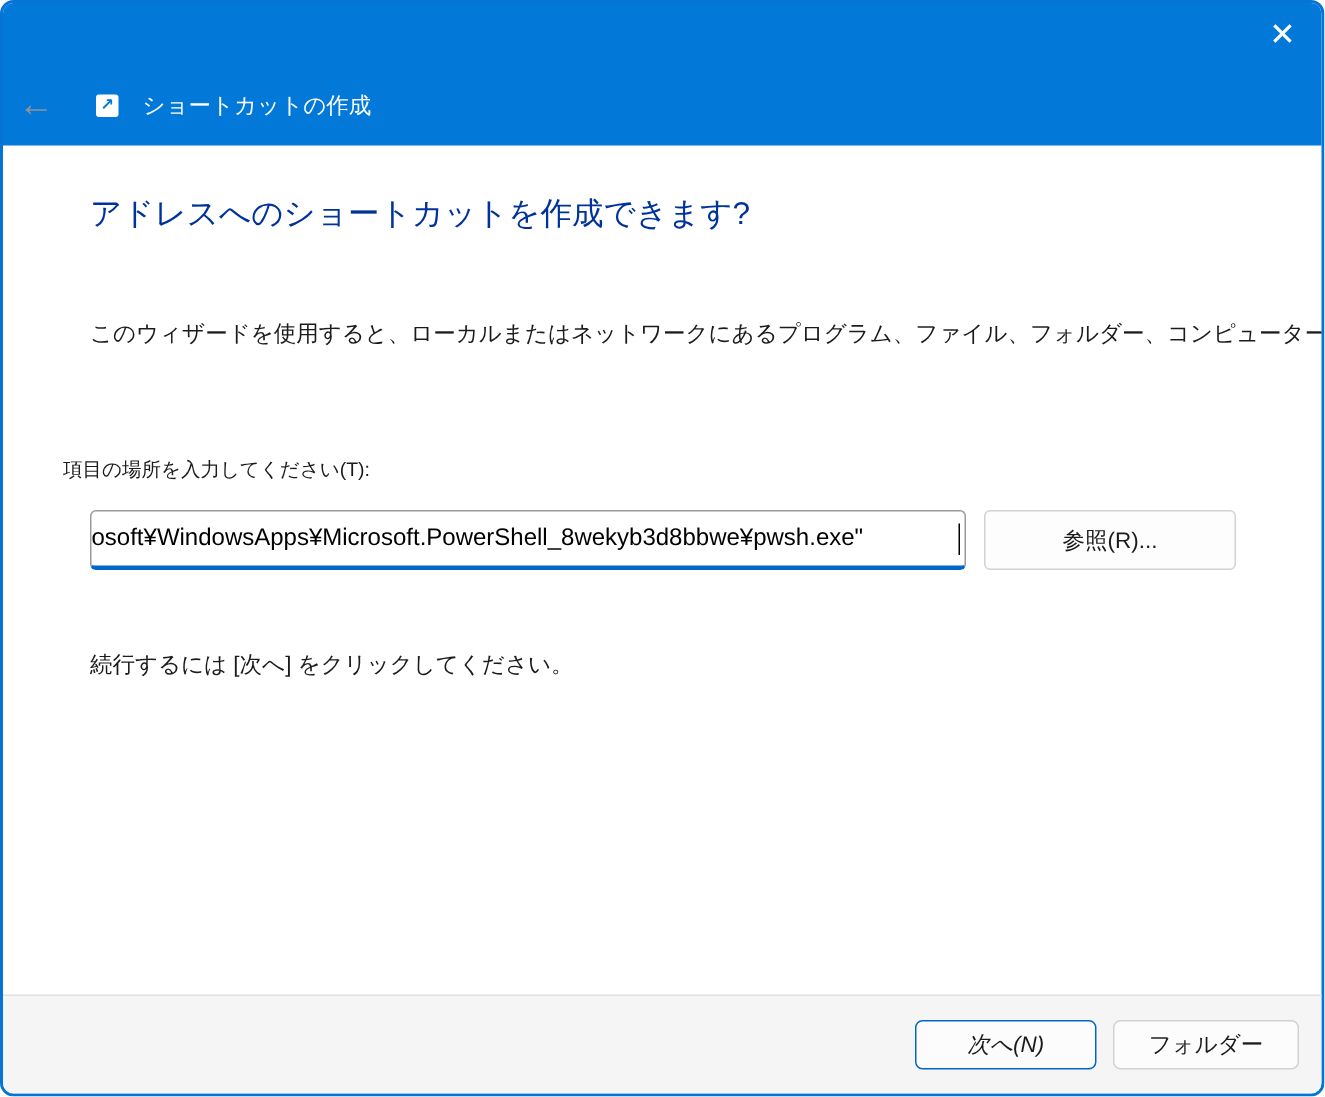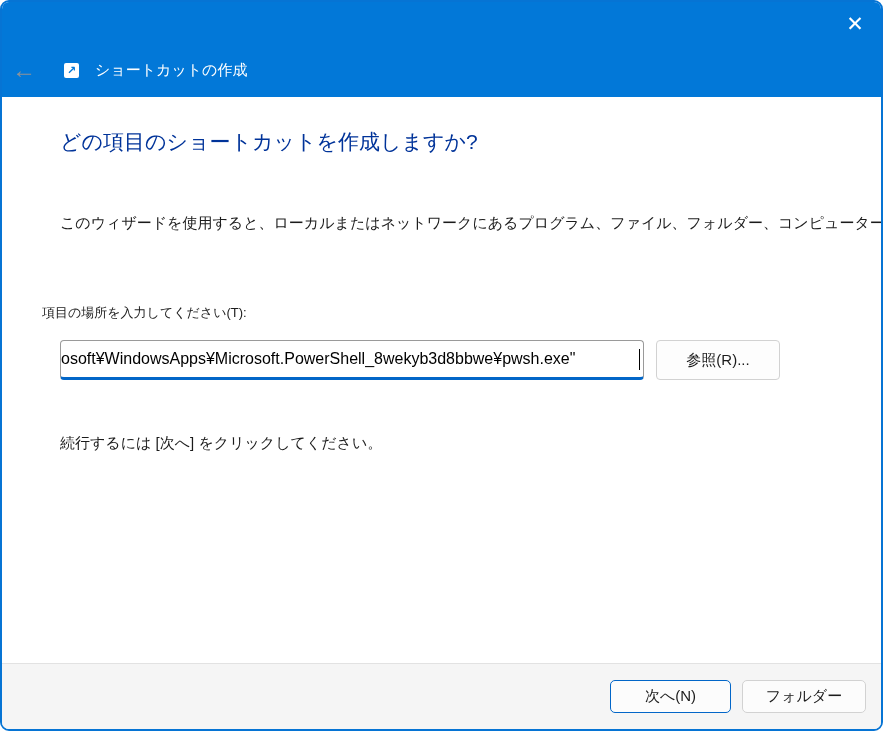--- a/index.html
+++ b/index.html
@@ -109,21 +109,21 @@
   }
   .caret {
     display: inline-block;
     width: 1.5px; height: 21px;
     background: #000000;
     vertical-align: text-bottom;
   }
   .browse-btn {
     position: absolute;
     left: 654px; top: 338px;
-    width: 124px; height: 40px;
+    width: 168px; height: 40px;
     background: #fdfdfd;
     border: 1px solid #d2d2d2;
     border-radius: 4px;
     font-size: 15px;
     color: #1b1b1b;
     display: flex; align-items: center; justify-content: center;
   }
   .continue-hint {
     position: absolute;
     left: 58px; top: 432px;
@@ -147,41 +147,42 @@
     height: 33px;
     border-radius: 5px;
     background: #fcfcfc;
     font-size: 15px;
     color: #1b1b1b;
     display: flex; align-items: center; justify-content: center;
   }
   .btn-next {
     width: 121px;
     border: 1.7px solid #0266c8;
+    font-style: italic;
   }
   .btn-cancel {
     width: 124px;
     border: 1px solid #d2d2d2;
   }
 </style>
 </head>
 <body>
 
 <div class="window">
 
   <div class="header">
     <div class="close-btn">✕</div>
     <div class="header-row">
       <div class="back-arrow">←</div>
       <div class="shortcut-icon">↗</div>
       <div class="header-title">ショートカットの作成</div>
     </div>
   </div>
 
-  <div class="heading">どの項目のショートカットを作成しますか?</div>
+  <div class="heading">アドレスへのショートカットを作成できます?</div>
 
   <div class="description">
     <div>このウィザードを使用すると、ローカルまたはネットワークにあるプログラム、ファイル、フォルダー、コンピューター、また</div>
   </div>
 
   <div class="location-label">項目の場所を入力してください(T):</div>
 
   <div class="location-input">
     <div class="text">osoft¥WindowsApps¥Microsoft.PowerShell_8wekyb3d8bbwe¥pwsh.exe"</div>
     <span class="caret"></span>

